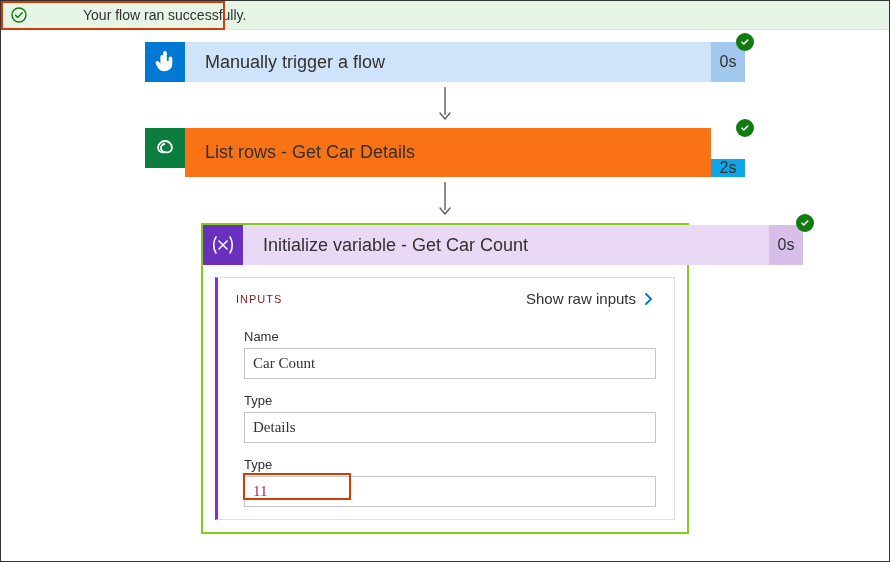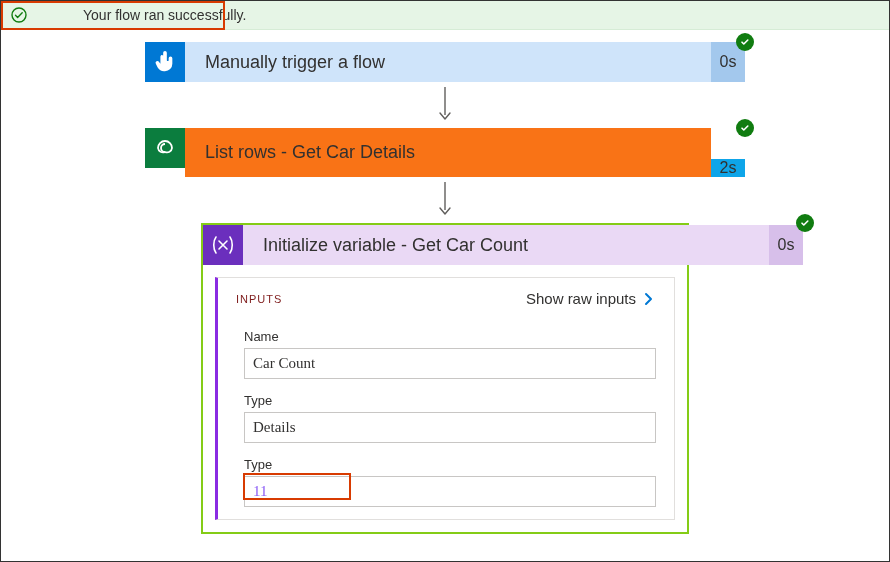--- a/index.html
+++ b/index.html
@@ -139,21 +139,21 @@
   .field { margin-top: 14px; margin-left: 8px; }
   .field-label { font-size: 13px; margin-bottom: 4px; color:#323130; }
   .field-value {
     border: 1px solid #c8c6c4;
     padding: 6px 8px;
     font-family: Liberation Serif, serif;
     font-size: 15px;
     color: #323130;
   }
   .field-value-highlight {
-    color: #8b5cf6;
+    color: #be185d;
   }
   .value-outer {
     position: relative;
   }
   .value-red-outline {
     position:absolute;
     top:-4px; left:-2px;
     width:108px; height:27px;
     border:2px solid #d83b01;
     pointer-events:none;

